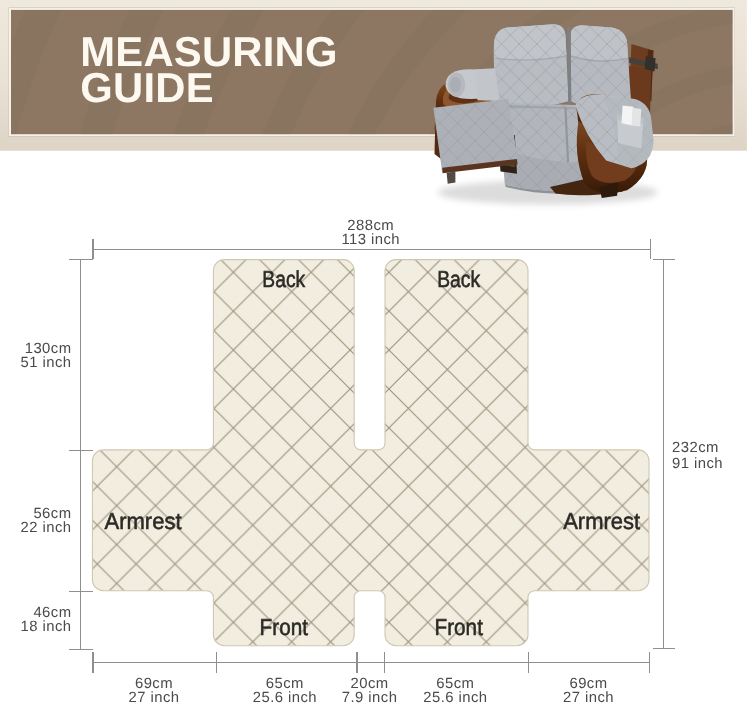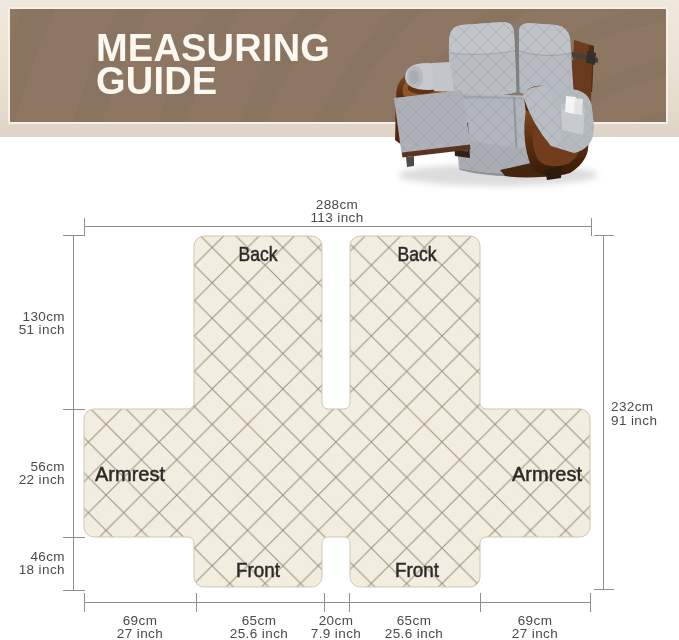--- a/index.html
+++ b/index.html
@@ -26,21 +26,21 @@
         <circle cx="700" cy="300" r="360" stroke-width="20"></circle>
         <circle cx="700" cy="300" r="425" stroke-width="22"></circle>
         <circle cx="700" cy="300" r="495" stroke-width="24"></circle>
         <circle cx="700" cy="300" r="570" stroke-width="26"></circle>
         <circle cx="700" cy="300" r="650" stroke-width="28"></circle>
         <circle cx="700" cy="300" r="735" stroke-width="30"></circle>
       </g>
     </svg>
 
     <div style="position:absolute;left:63px;top:23px;color:#fdf8f0;
-         font-size:38px;font-weight:bold;line-height:32.6px;letter-spacing:0.2px;margin-left:23px;">MEASURING<br>GUIDE</div>
+         font-size:38px;font-weight:bold;line-height:32.6px;letter-spacing:0.2px;">MEASURING<br>GUIDE</div>
   </div>
 
   <svg class="abs" style="left:388px;top:8px;" width="226" height="192" viewBox="388 8 226 192">
     <defs>
       <linearGradient id="lg-arm" x1="0" y1="0" x2="0" y2="1">
         <stop offset="0" stop-color="#8a5129"></stop>
           <stop offset="0.5" stop-color="#64330f"></stop>
           <stop offset="1" stop-color="#3f1d07"></stop>
       </linearGradient>
       <linearGradient id="lg-armR" x1="0" y1="0" x2="0" y2="1">

